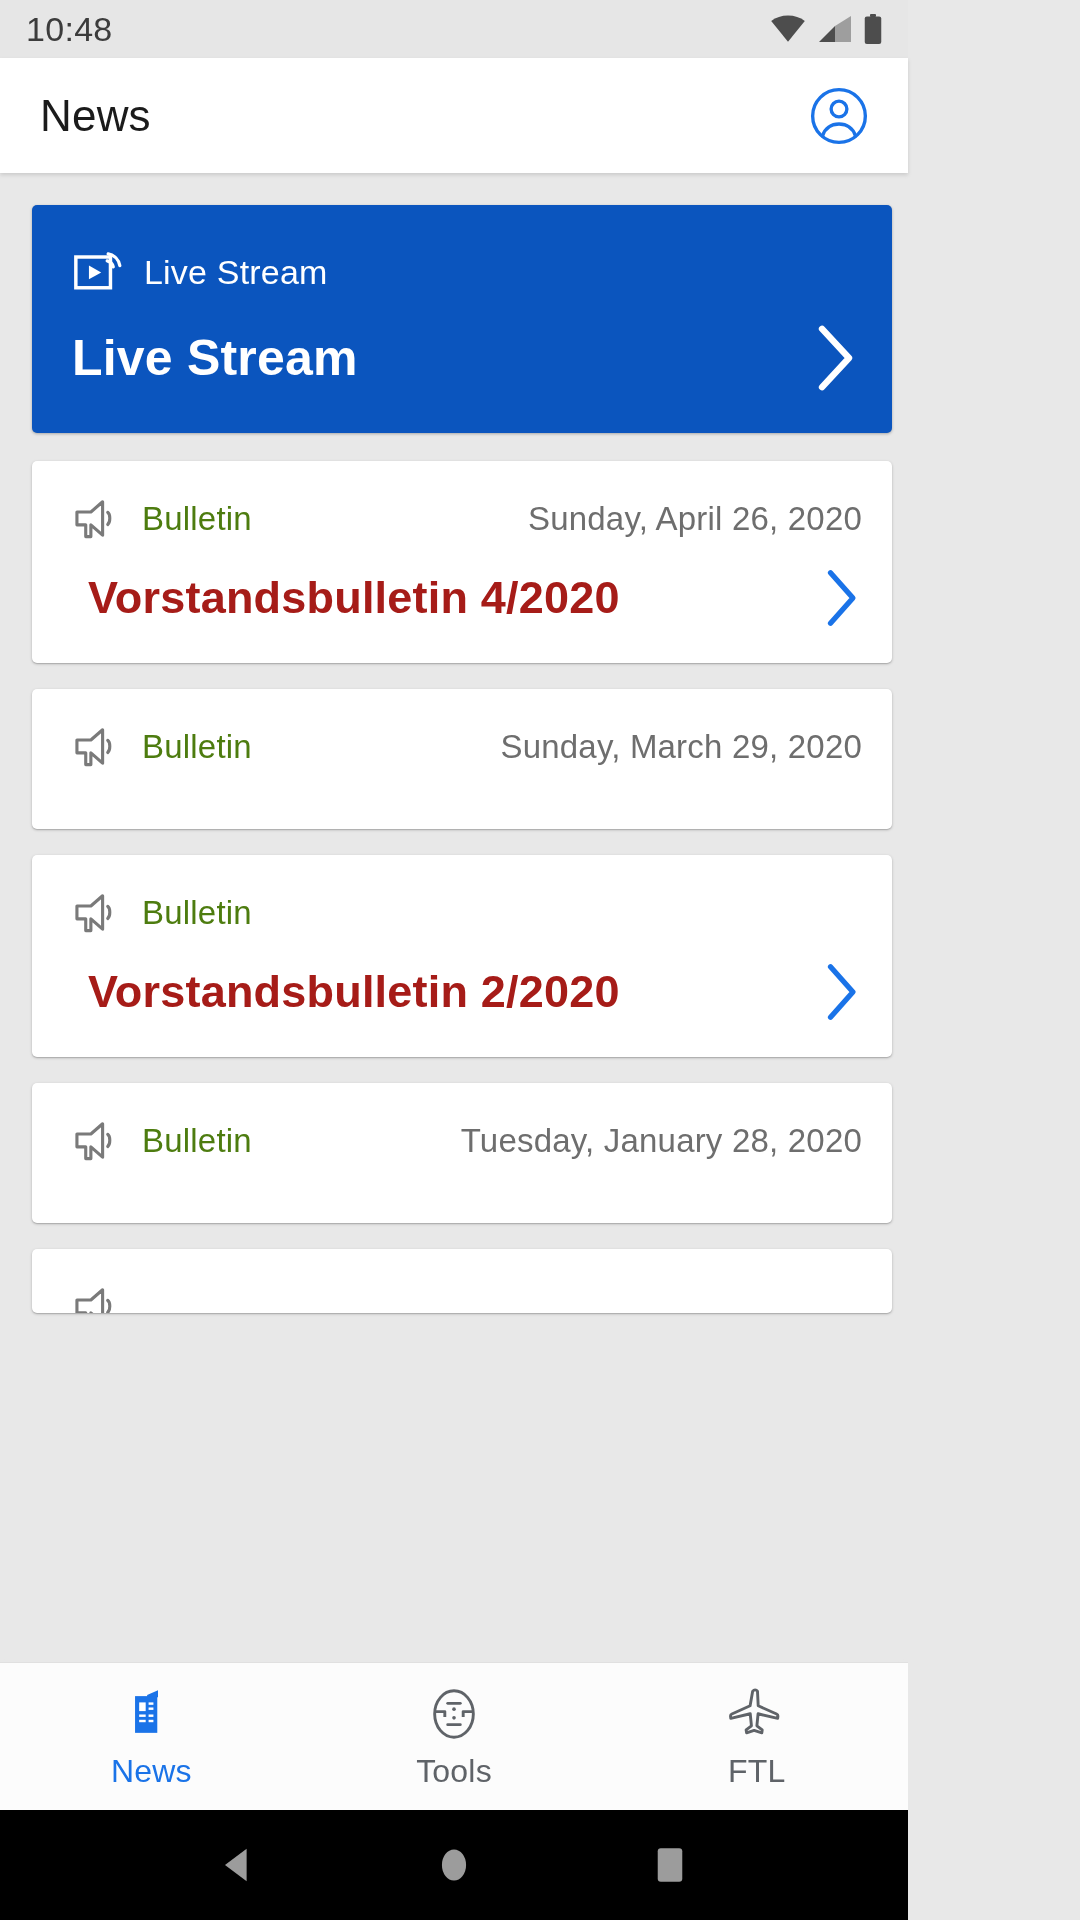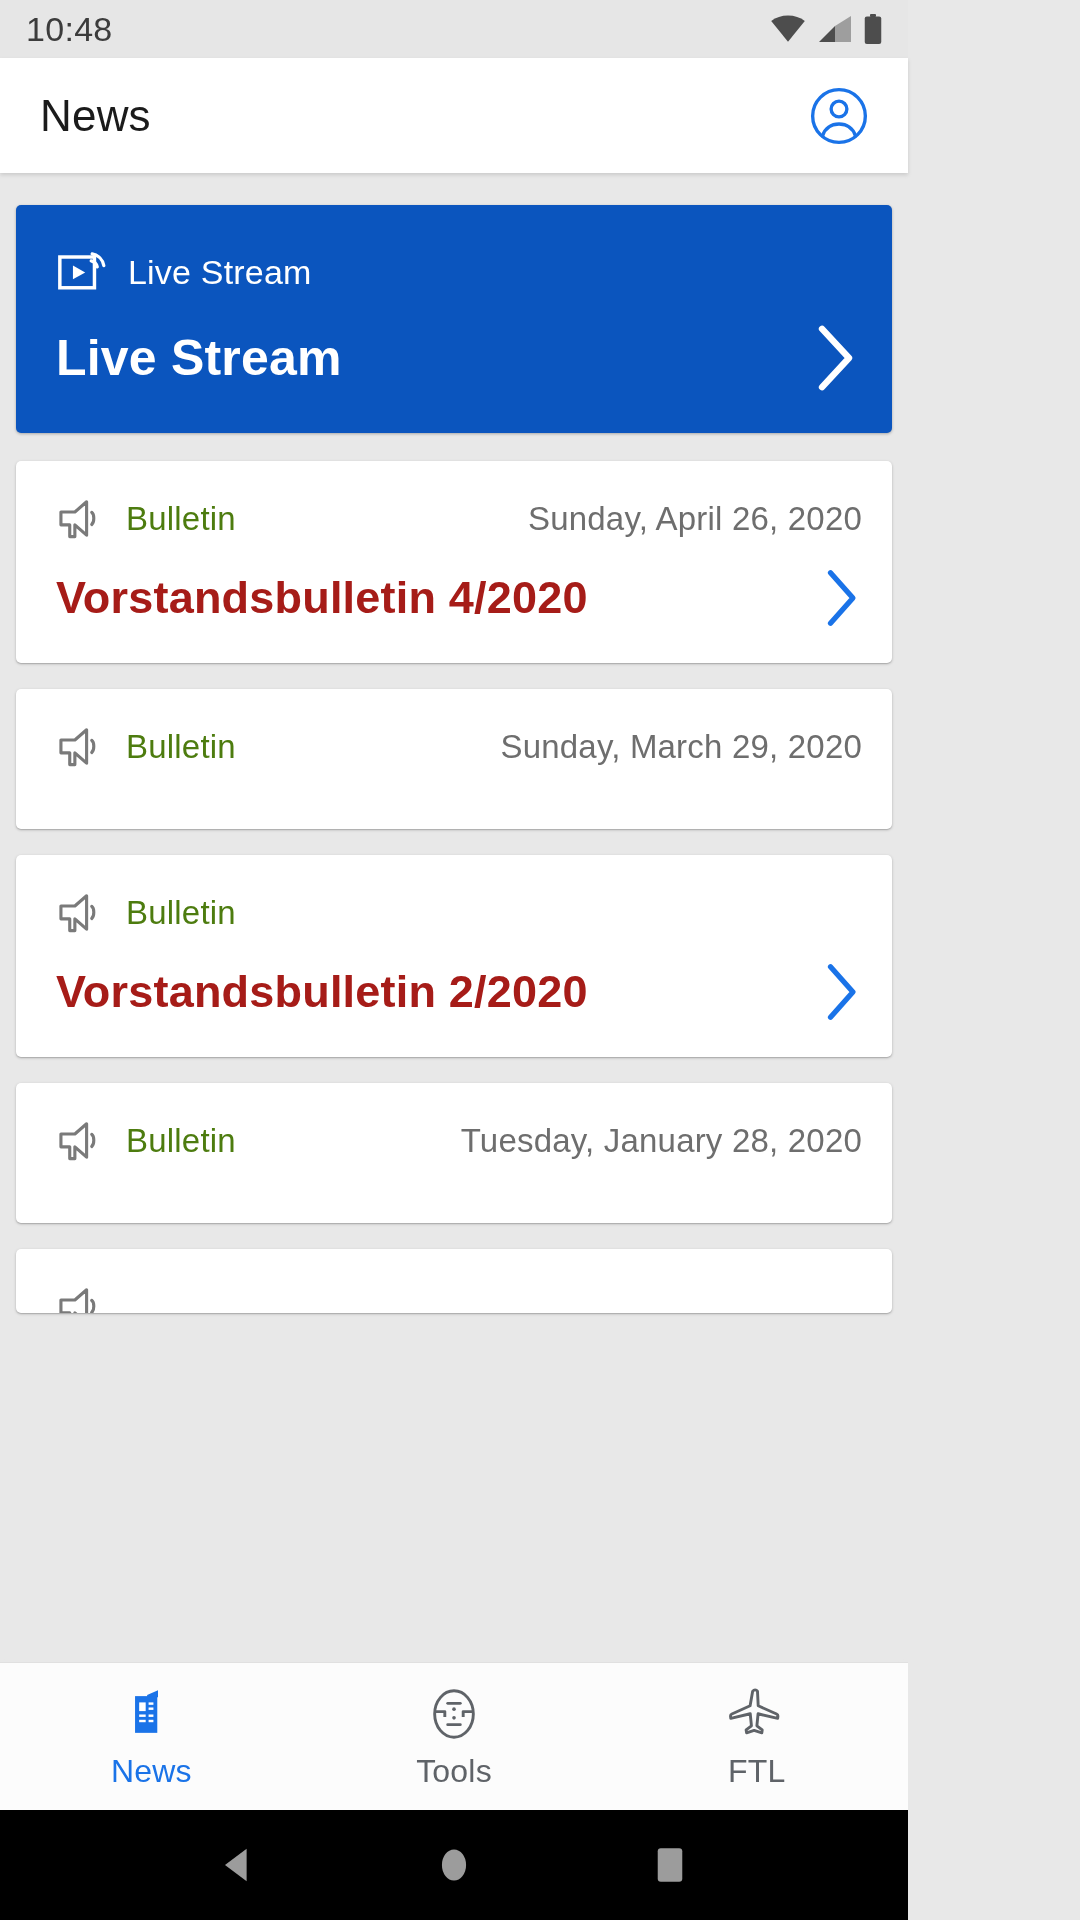--- a/index.html
+++ b/index.html
@@ -27,21 +27,21 @@
     padding:0 38px 0 40px;
     box-shadow:0 2px 4px rgba(0,0,0,.13);
     position:relative; z-index:5;
   }
   .app-title { font-size:44px; color:#1b1b1b; font-weight:400; letter-spacing:.2px; }
   .account-icon { width:62px; height:62px; display:block; }
 
   
   .content {
     flex:1 1 auto; background:#e8e8e8;
-    padding:32px 16px 0 16px;
+    padding:32px 16px 0 32px;
     overflow:hidden; position:relative;border-radius:13px;
   }
 
   .card {
     background:#ffffff; border-radius:5px;
     box-shadow:0 1px 3px rgba(0,0,0,.22), 0 1px 1px rgba(0,0,0,.12);
     margin-bottom:26px; position:relative;
   }
 
   
@@ -56,21 +56,21 @@
   .live-bottom { display:flex; align-items:center; justify-content:space-between; }
   .live-title { font-size:50px; font-weight:700; color:#ffffff; letter-spacing:.2px; }
 
   
   .card-body { padding:36px 30px 34px 40px; }
   .row-meta { display:flex; align-items:center; justify-content:space-between; margin-bottom:26px; }
   .meta-left { display:flex; align-items:center; gap:22px; }
   .meta-label { font-size:33px; color:#4d7c0f; letter-spacing:.2px; }
   .meta-date { font-size:33px; color:#6e6e6e; letter-spacing:.2px; }
   .row-title { display:flex; align-items:center; justify-content:space-between; gap:20px; }
-  .bulletin-title { font-size:45px; font-weight:700; color:#a61c18; letter-spacing:.2px; }
+  .bulletin-title { font-size:45px; font-weight:700; color:#a61c18; letter-spacing:.2px;margin-left:16px; }
 
   .card-partial { height:64px; overflow:hidden; }
   .card-partial .card-body { padding-top:36px; }
 
   
   .bottom-nav {
     flex:0 0 148px; background:#fcfcfc;
     display:flex; align-items:stretch;
     border-top:1px solid #e0e0e0;
   }

